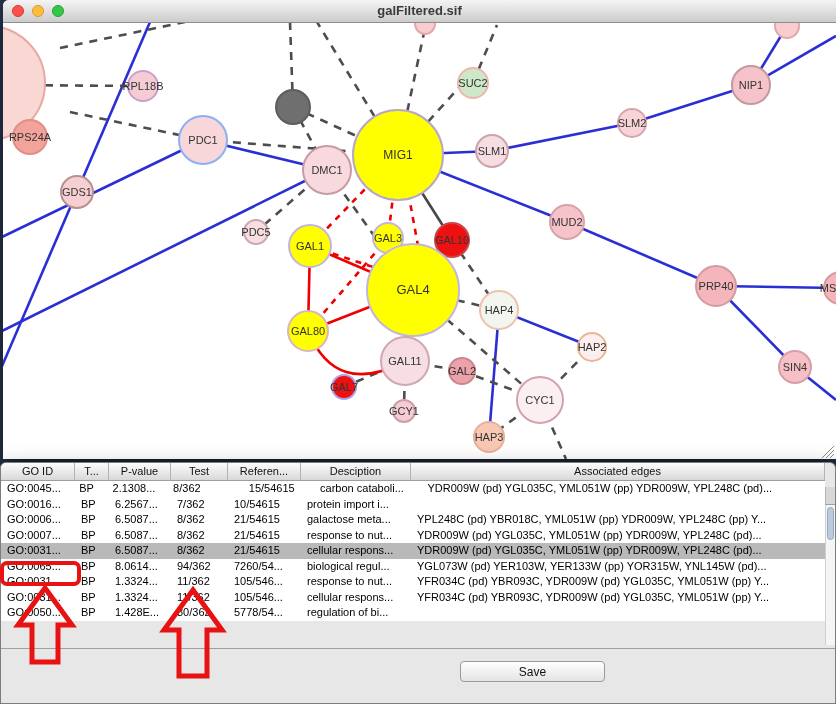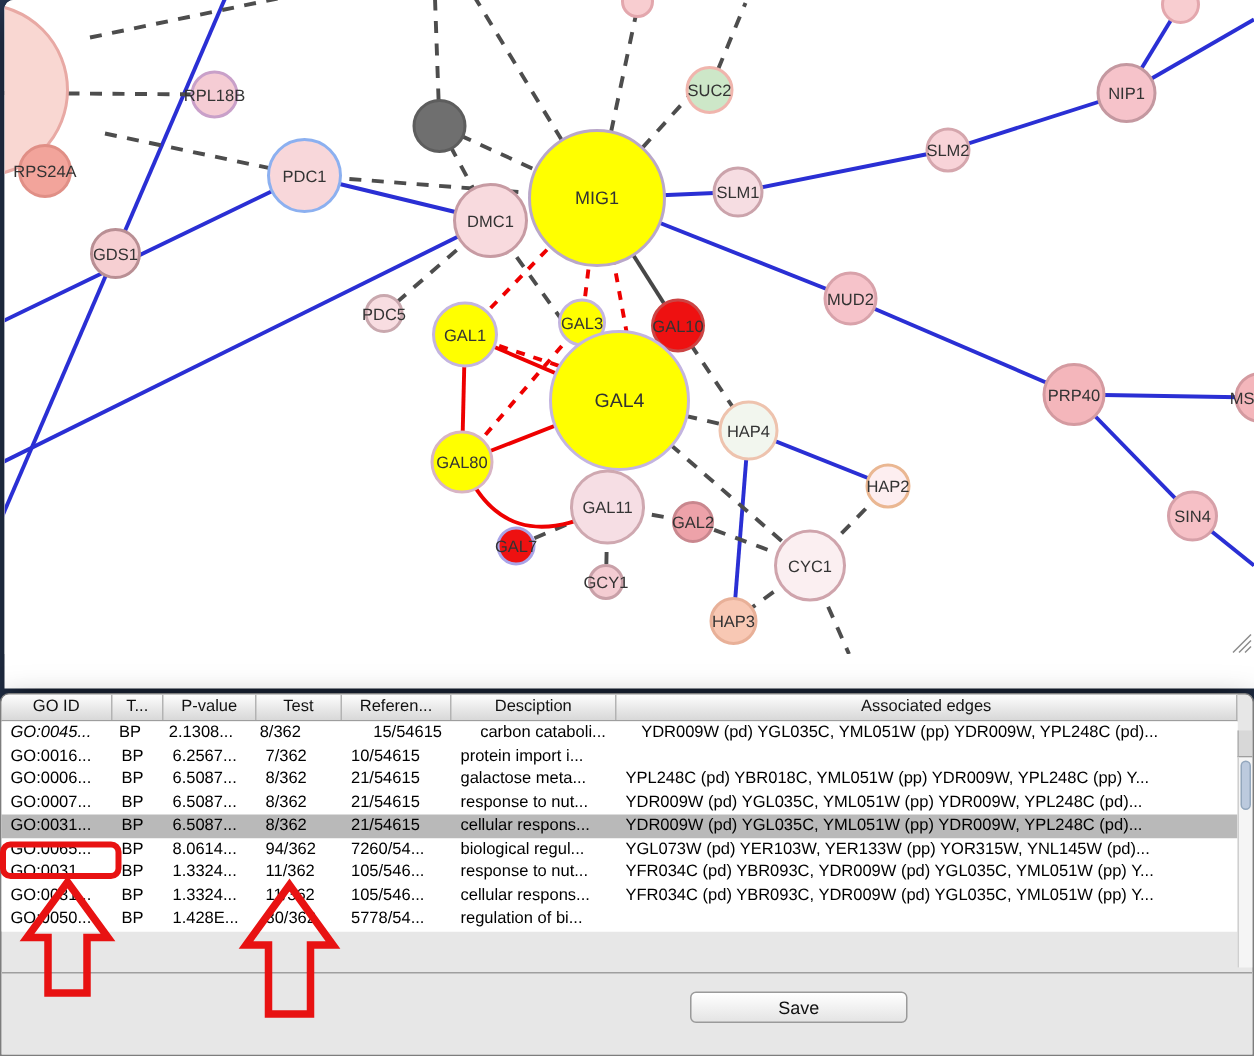--- a/index.html
+++ b/index.html
@@ -42,20 +42,28 @@
            color:#111;box-shadow:inset 0 1px 0 #fff}
   #save-btn{left:459px;top:198px}
   #cancel-btn{left:679px;top:198px}
   
   .annot{position:absolute;left:0;top:0;width:836px;height:704px;pointer-events:none;z-index:60}
 </style>
 </head>
 <body>
 
 <div class="win net-win">
+  <div class="titlebar">
+    <div class="lights">
+      <span class="light red"></span>
+      <span class="light yellow"></span>
+      <span class="light green"></span>
+    </div>
+    <div class="title">galFiltered.sif</div>
+  </div>
   <svg id="net-svg" viewBox="3 23 833 436">
     <g id="edges-layer">
         <line x1="150" y1="22" x2="-38" y2="459" stroke="#2a2fd4" stroke-width="2.6"></line>
         <line x1="0" y1="238" x2="203" y2="140" stroke="#2a2fd4" stroke-width="2.6"></line>
         <line x1="203" y1="140" x2="327" y2="170" stroke="#2a2fd4" stroke-width="2.6"></line>
         <line x1="327" y1="170" x2="0" y2="332" stroke="#2a2fd4" stroke-width="2.6"></line>
         <line x1="398" y1="155" x2="492" y2="151" stroke="#2a2fd4" stroke-width="2.6"></line>
         <line x1="492" y1="151" x2="632" y2="123" stroke="#2a2fd4" stroke-width="2.6"></line>
         <line x1="632" y1="123" x2="751" y2="85" stroke="#2a2fd4" stroke-width="2.6"></line>
         <line x1="751" y1="85" x2="836" y2="36" stroke="#2a2fd4" stroke-width="2.6"></line>
@@ -178,21 +186,21 @@
       <div class="th" style="width: 74px;">GO ID</div>
       <div class="th" style="width: 34px;">T...</div>
       <div class="th" style="width: 62px; text-align: center;">P-value</div>
       <div class="th" style="width: 57px;">Test</div>
       <div class="th" style="width: 73px;">Referen...</div>
       <div class="th" style="width: 110px;">Desciption</div>
       <div class="th" style="width: 414px;">Associated edges</div>
     </div>
   <div class="tbody" id="tbody">
       <div class="tr">
-        <div class="td" style="width: 74px; font-style: italic;">GO:0045...</div>
+        <div class="td" style="width: 74px;">GO:0045...</div>
         <div class="td" style="width: 34px;">BP</div>
         <div class="td" style="width: 62px;">2.1308...</div>
         <div class="td" style="width: 57px;">8/362</div>
         <div class="td" style="width: 73px; margin-left: 20px;">15/54615</div>
         <div class="td" style="width: 110px;">carbon cataboli...</div>
         <div class="td" style="width: 414px;">YDR009W (pd) YGL035C, YML051W (pp) YDR009W, YPL248C (pd)...</div>
       </div>
       <div class="tr">
         <div class="td" style="width: 74px;">GO:0016...</div>
         <div class="td" style="width: 34px;">BP</div>

